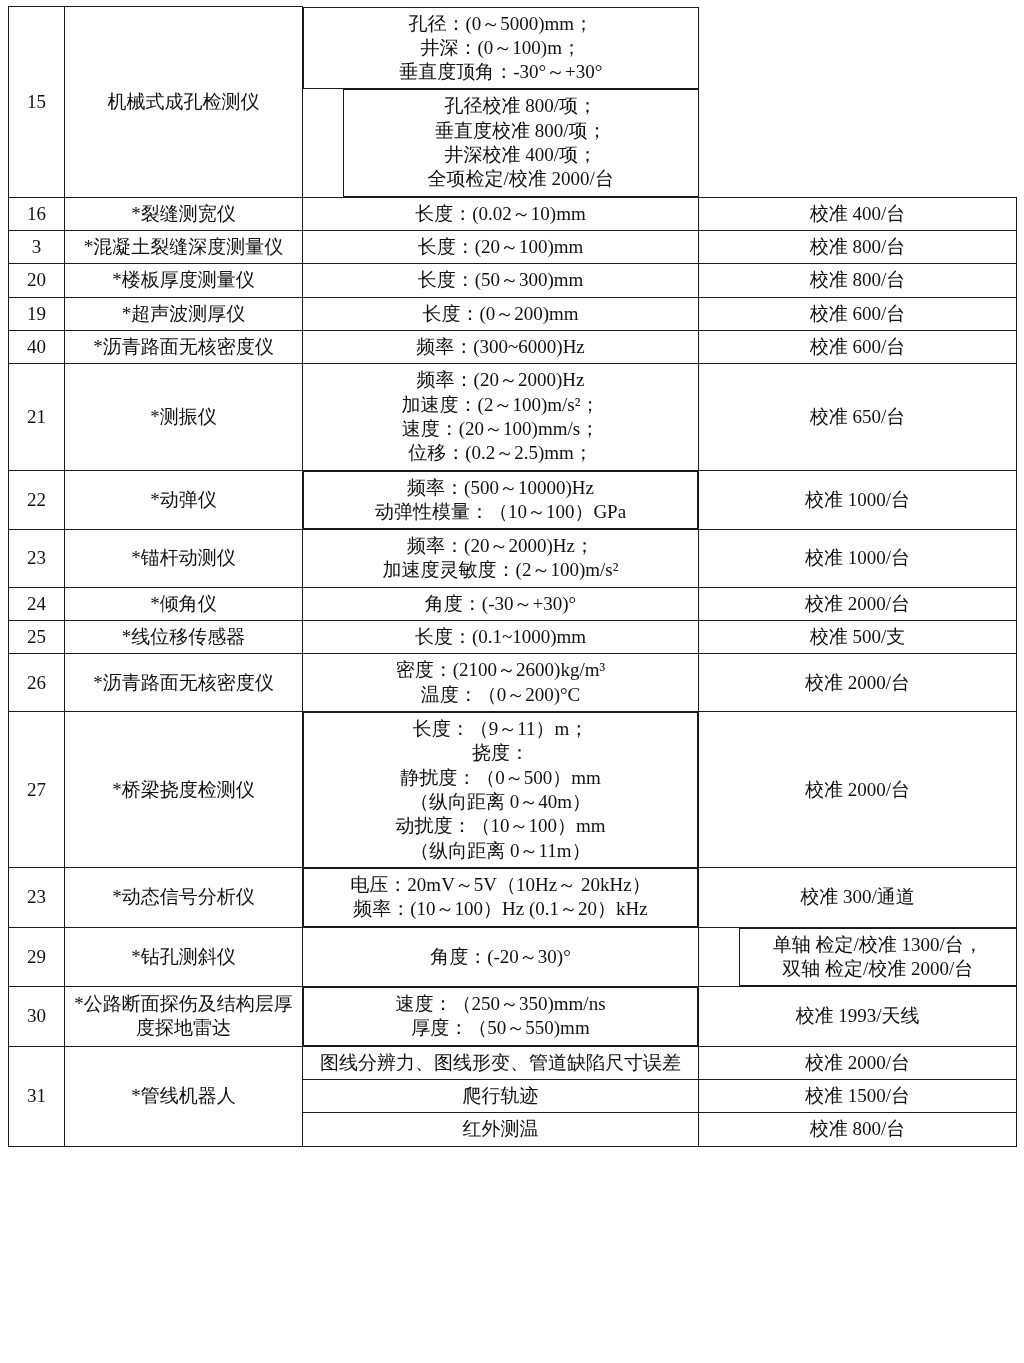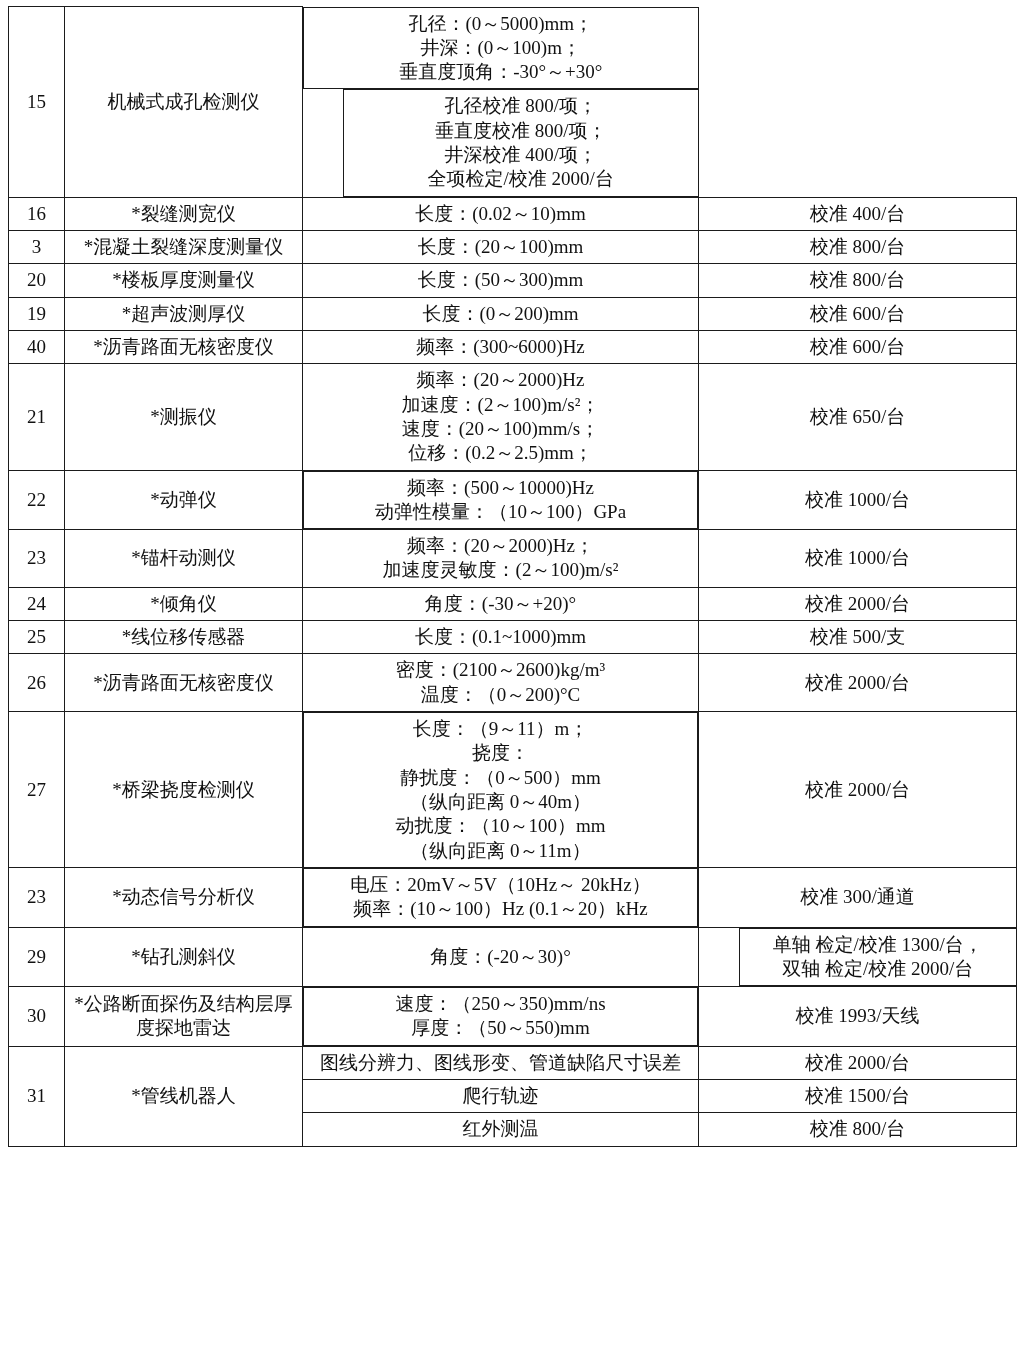--- a/index.html
+++ b/index.html
@@ -144,21 +144,21 @@
         <td class="cell-range">
           <span>频率：(20～2000)Hz；</span><br>
           <span>加速度灵敏度：(2～100)m/s²</span>
         </td>
         <td class="cell-fee">校准 1000/台</td>
       </tr>
 
       <tr>
         <td class="cell-no">24</td>
         <td class="cell-name">*倾角仪</td>
-        <td class="cell-range">角度：(-30～+20)°</td>
+        <td class="cell-range">角度：(-30～+30)°</td>
         <td class="cell-fee">校准 2000/台</td>
       </tr>
 
       <tr>
         <td class="cell-no">25</td>
         <td class="cell-name">*线位移传感器</td>
         <td class="cell-range">长度：(0.1~1000)mm</td>
         <td class="cell-fee">校准 500/支</td>
       </tr>
 

